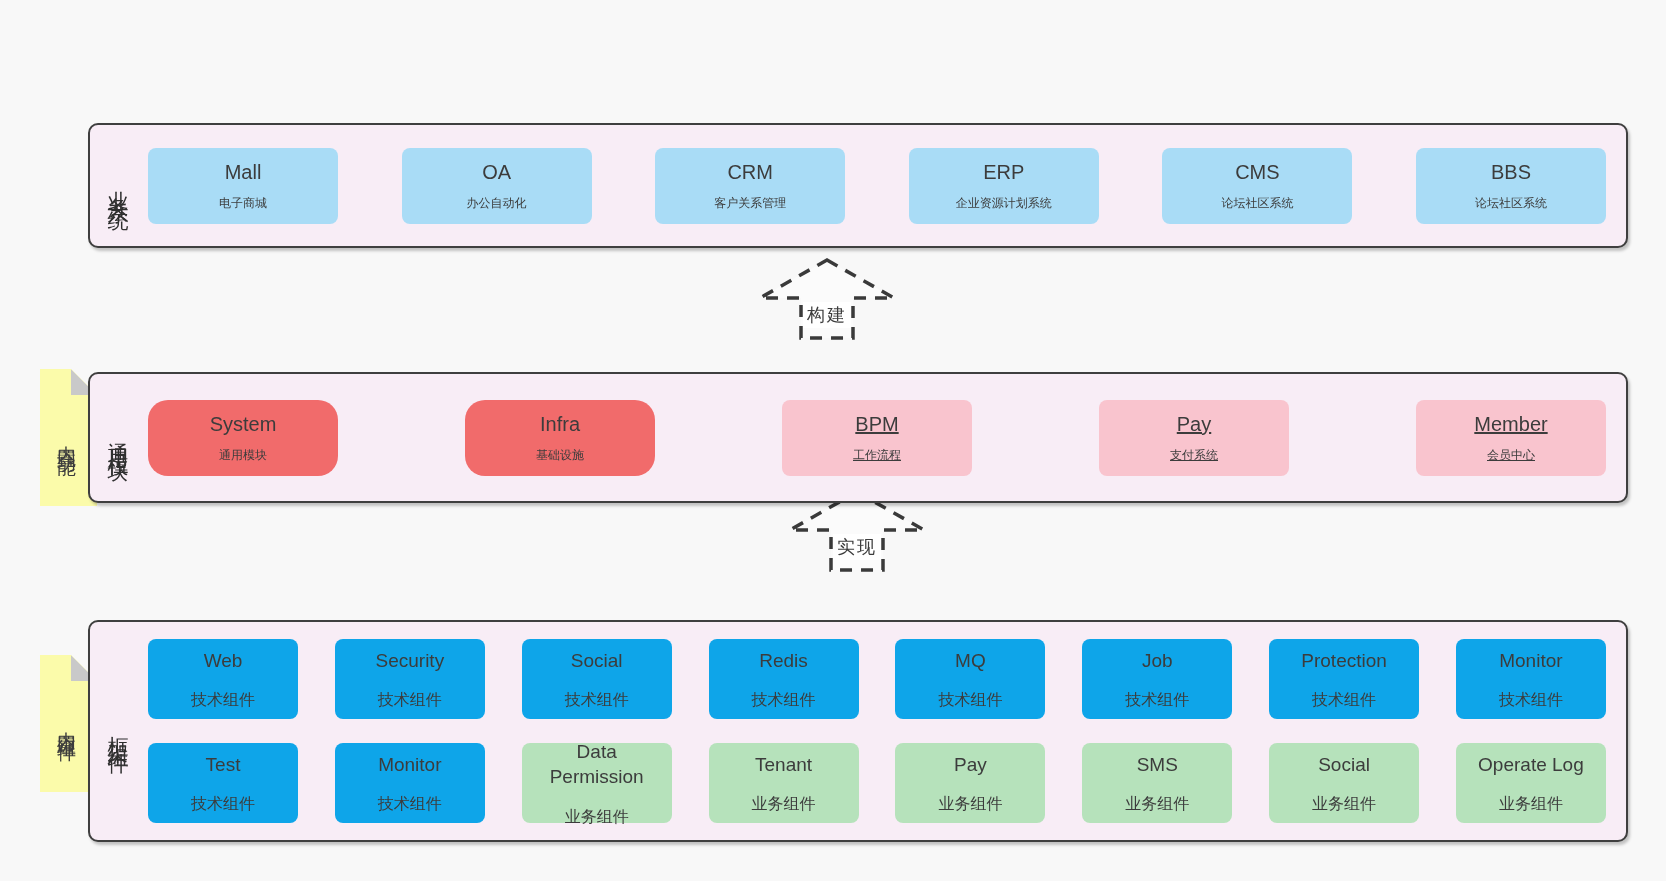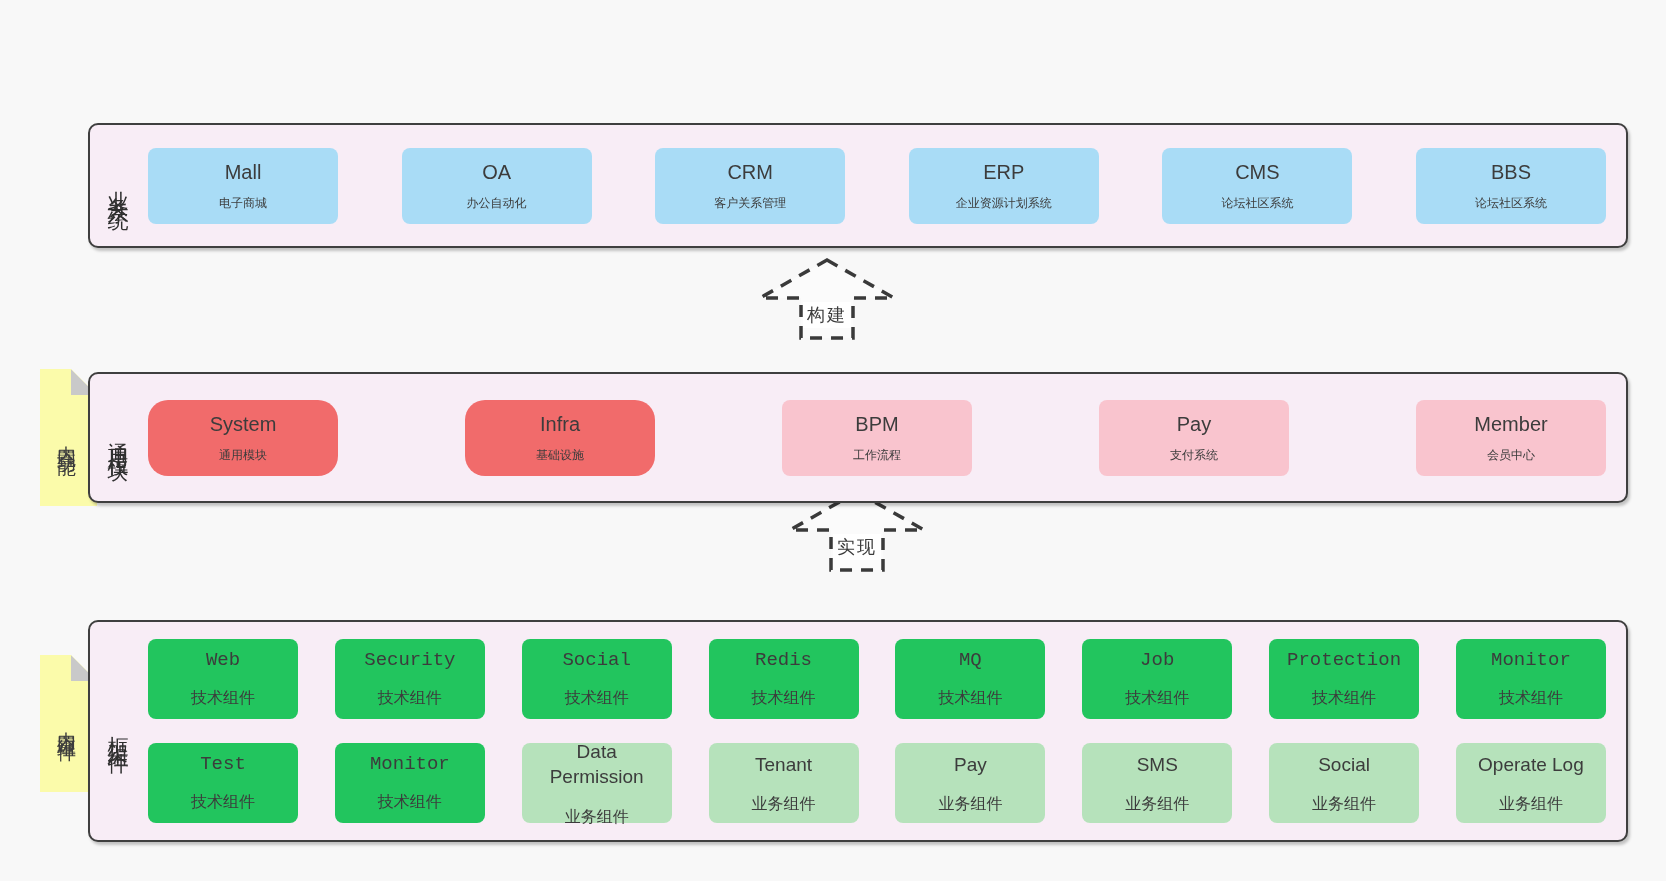--- a/index.html
+++ b/index.html
@@ -38,22 +38,22 @@
     text-align:center;line-height:1.32;padding:4px 8px;
   }
   .box-name{font-size:20px;max-width:124px;}
   .box-desc{font-size:12px;margin-top:11px;}
   .panel-top .box,.panel-mid .box{width:190px;height:76px;}
   .panel-bot .box{width:150px;height:80px;}
   .panel-bot .box-name{font-size:19px;max-width:118px;}
   .panel-bot .box-desc{font-size:16px;margin-top:16px;}
   .v-blue{background:#a9dcf6;}
   .v-red{background:#f16b6b;border-radius:20px;}
-  .v-pink{background:#f9c4ce;}
-  .v-green{background:#22c55e;font-family:Liberation Mono, monospace;}
+  .v-pink{background:#f9c4ce;text-decoration:underline;}
+  .v-green{background:#0ea5e9;}
   .v-green-light{background:#b6e2bb;}
   
   .sticky-tab{
     position:absolute;left:40px;width:57px;height:137px;background:#fbfbaa;z-index:1;
     clip-path:polygon(0 0,calc(100% - 26px) 0,100% 26px,100% 100%,0 100%);
     display:flex;align-items:center;justify-content:center;
   }
   .tab-1{top:369px;}
   .tab-2{top:655px;}
   .tab-fold{

